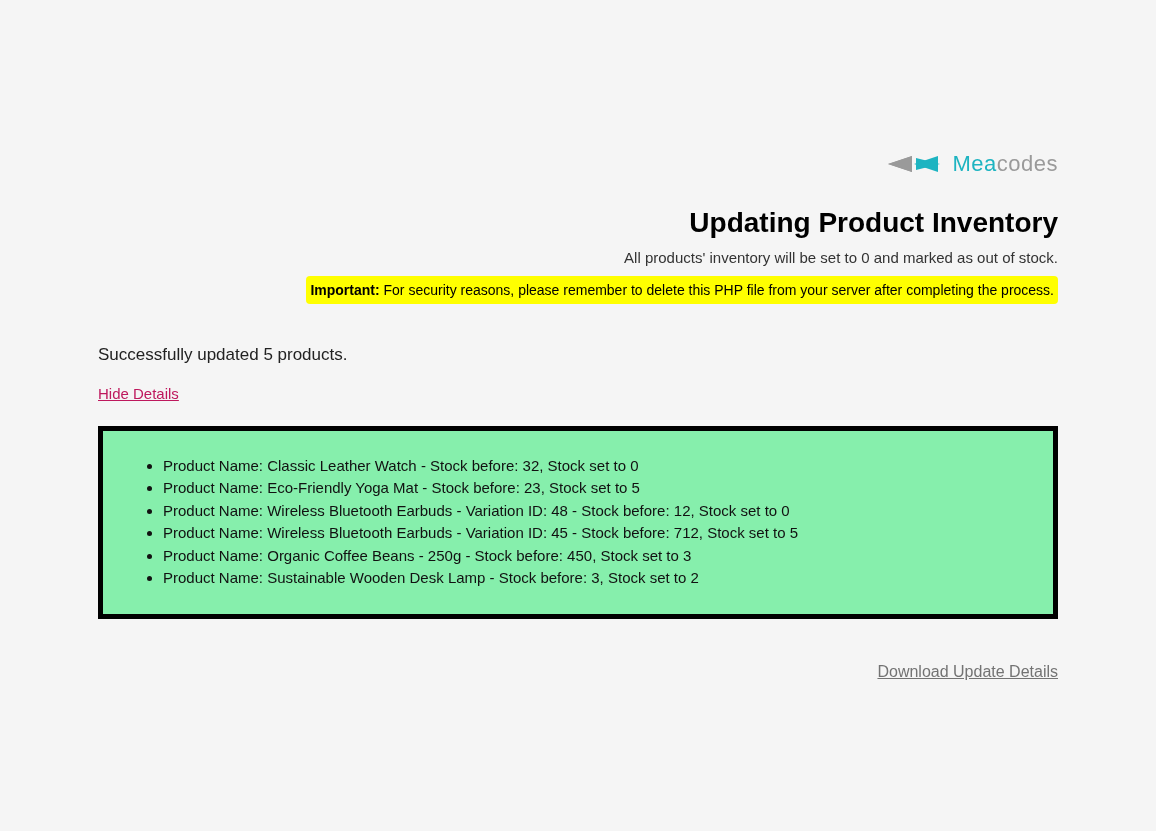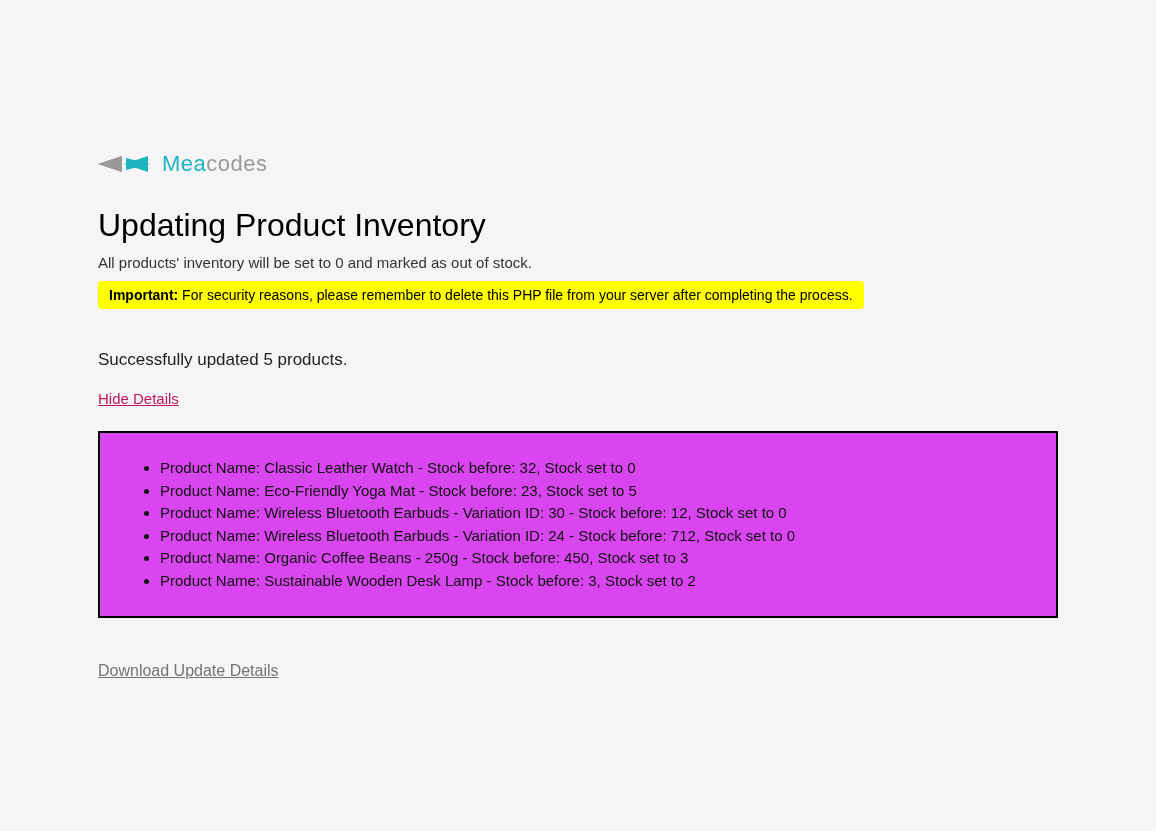--- a/index.html
+++ b/index.html
@@ -14,21 +14,21 @@
       flex-direction: column;
       align-items: center;
       justify-content: center;
       min-height: 831px;
       width: 1156px;
     }
     .container {
       width: 960px;
       display: flex;
       flex-direction: column;
-      align-items: flex-start;
+      align-items: flex-end;
     }
     .logo {
       margin-bottom: 30px;
       display: flex;
       align-items: center;
       gap: 8px;
     }
     .logo-graphic {
       display: flex;
       align-items: center;
@@ -38,35 +38,35 @@
       font-weight: 500;
       letter-spacing: 0.5px;
     }
     .logo-text-prefix {
       color: #1db4c1;
     }
     .logo-text-suffix {
       color: #9a9a9a;
     }
     h1 {
-      font-size: 32px;
-      font-weight: normal;
+      font-size: 28px;
+      font-weight: bold;
       color: #000;
       margin-bottom: 10px;
       text-align: center;
     }
     .subtitle {
       font-size: 15px;
       color: #333;
       margin-bottom: 10px;
       text-align: center;
     }
     .warning-box {
       background: #ffff00;
-      padding: 6px 11px;
+      padding: 6px 4px;
       border-radius: 4px;
       font-size: 14px;
       margin-bottom: 41px;
       display: inline-block;
     }
     .warning-label {
       font-weight: bold;
     }
     .success-message {
       align-self: flex-start;
@@ -77,22 +77,22 @@
     .toggle-link {
       align-self: flex-start;
       color: #be185d;
       text-decoration: underline;
       font-size: 15px;
       cursor: pointer;
       margin-bottom: 24px;
     }
     .details-box {
       width: 100%;
-      background: #d946ef;
-      border: 2px solid #000000;
+      background: #86efac;
+      border: 5px solid #000000;
       padding: 24px 24px 24px 24px;
       margin-bottom: 44px;
     }
     .details-box ul {
       list-style: disc;
       padding-left: 36px;
     }
     .details-box li {
       font-size: 15px;
       color: #111;
@@ -133,22 +133,22 @@
   </div>
 
   <p class="success-message">Successfully updated 5 products.</p>
 
   <a class="toggle-link">Hide Details</a>
 
   <div class="details-box">
     <ul>
       <li>Product Name: Classic Leather Watch - Stock before: 32, Stock set to 0</li>
       <li>Product Name: Eco-Friendly Yoga Mat - Stock before: 23, Stock set to 5</li>
-      <li>Product Name: Wireless Bluetooth Earbuds - Variation ID: 30 - Stock before: 12, Stock set to 0</li>
-      <li>Product Name: Wireless Bluetooth Earbuds - Variation ID: 24 - Stock before: 712, Stock set to 0</li>
+      <li>Product Name: Wireless Bluetooth Earbuds - Variation ID: 48 - Stock before: 12, Stock set to 0</li>
+      <li>Product Name: Wireless Bluetooth Earbuds - Variation ID: 45 - Stock before: 712, Stock set to 5</li>
       <li>Product Name: Organic Coffee Beans - 250g - Stock before: 450, Stock set to 3</li>
       <li>Product Name: Sustainable Wooden Desk Lamp - Stock before: 3, Stock set to 2</li>
     </ul>
   </div>
 
   <a class="download-link">Download Update Details</a>
 
 </div>
 
 </body></html>

